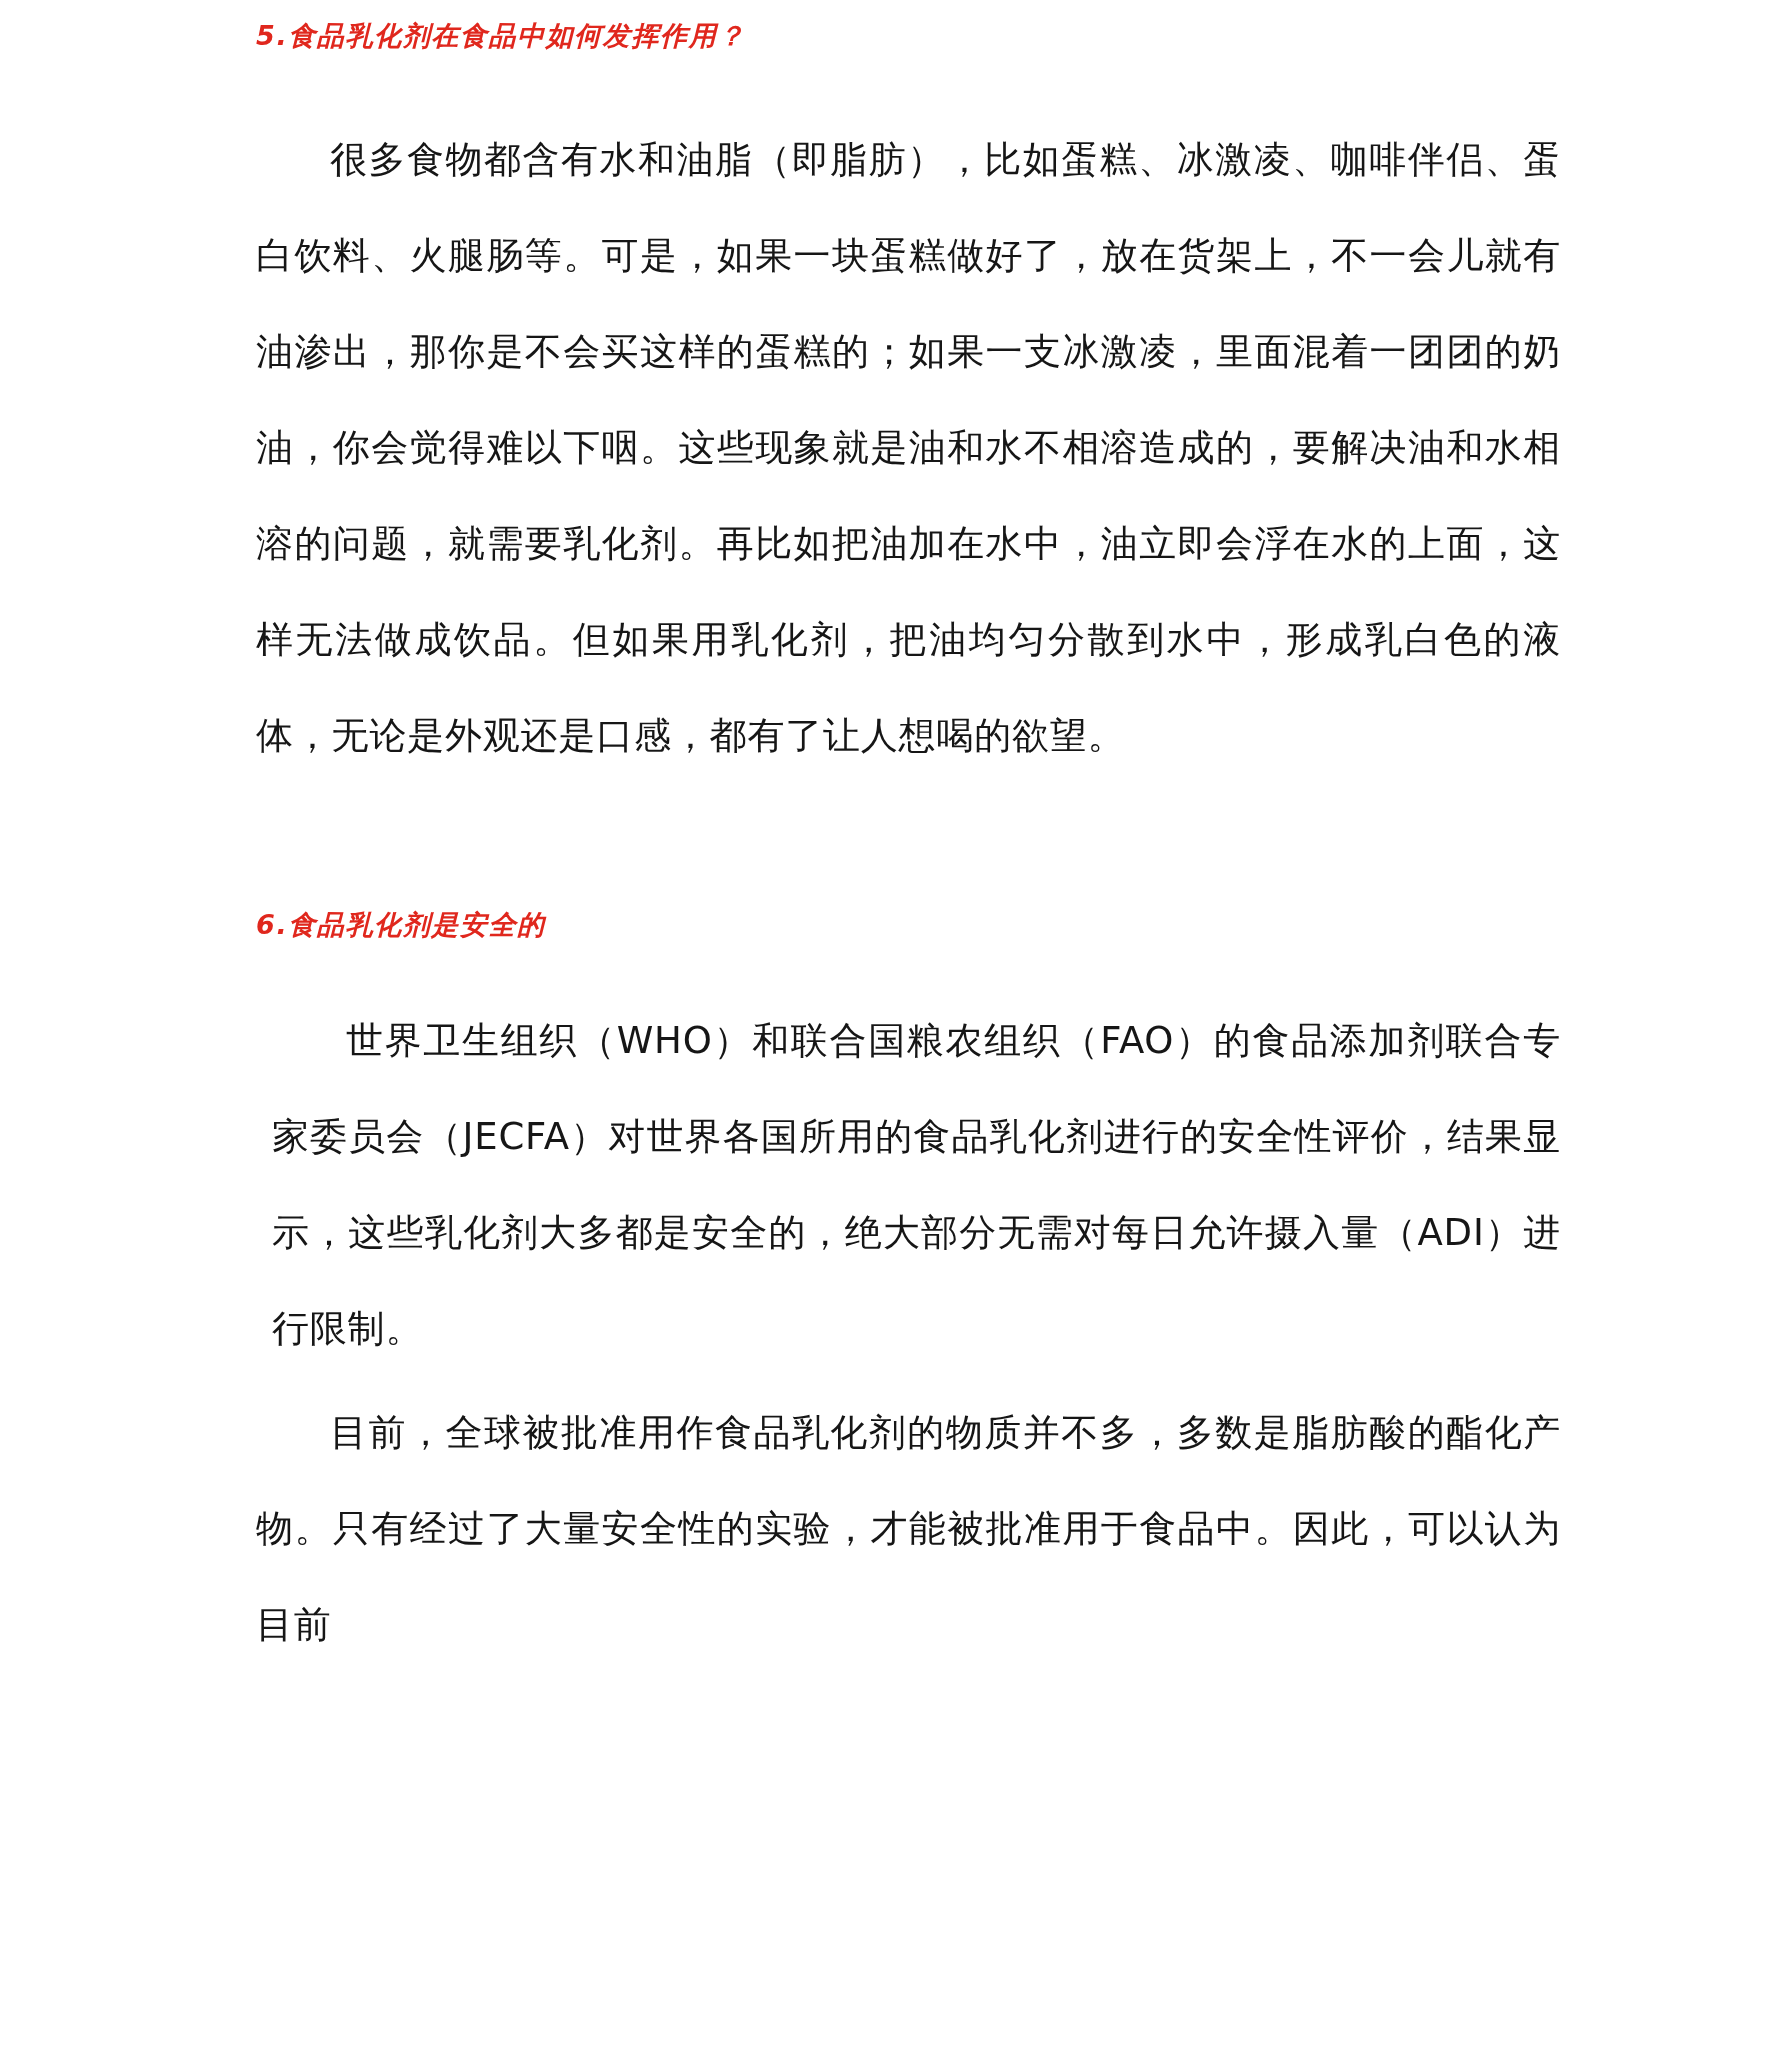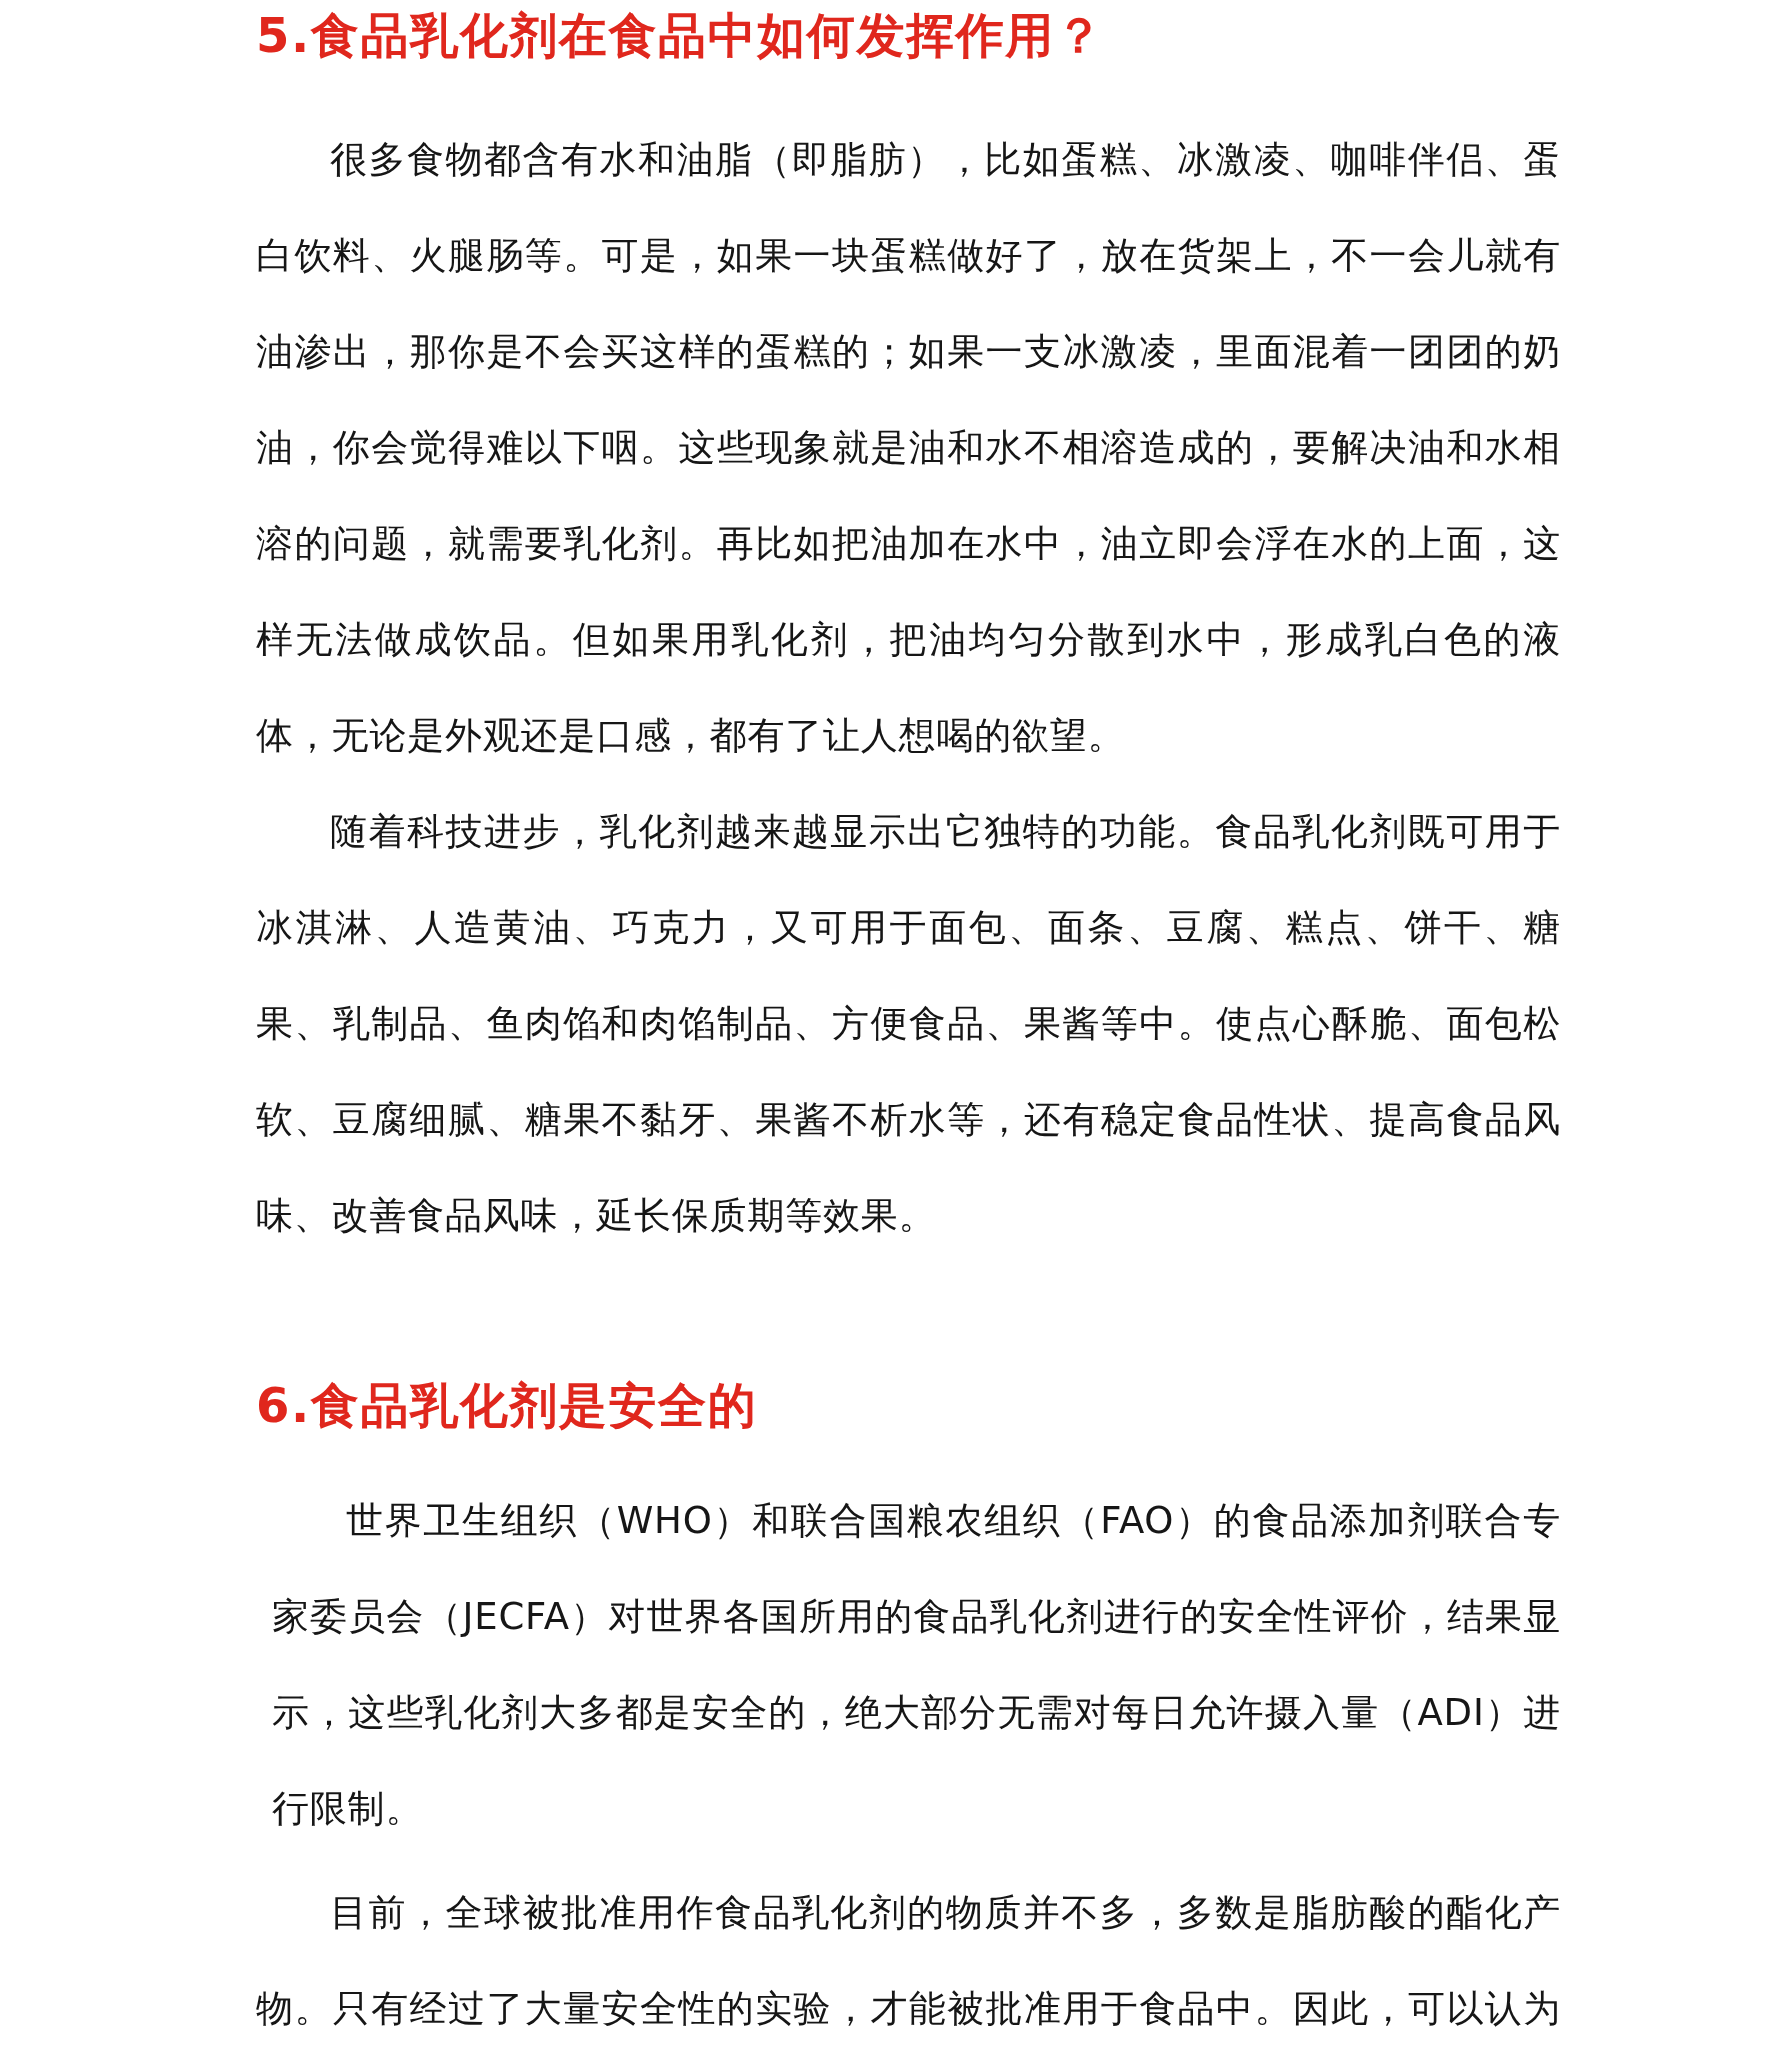--- a/index.html
+++ b/index.html
@@ -18,25 +18,26 @@
   }
   .page {
     box-sizing: border-box;
     width: 1788px;
     height: 2046px;
     padding: 7.9px 227px 0 256px;
     color: var(--text);
   }
   .section-heading {
     margin: 0;
-    font-size: 48px;
+    font-size: 27px;
     line-height: 55px;
     font-weight: 600;
     color: var(--accent-red);
     letter-spacing: 1.6px;
+    font-style: italic;
   }
   .section-heading.second {
     margin-top: 93px;
     line-height: 96px;
   }
   .body-para {
     margin: 0;
     font-size: 37px;
     line-height: 96px;
     text-align: justify;
@@ -51,21 +52,20 @@
 </style>
 </head>
 <body>
 
 <div class="page">
 
   <h1 class="section-heading">5.食品乳化剂在食品中如何发挥作用？</h1>
 
   <p class="body-para first-after-heading">很多食物都含有水和油脂（即脂肪），比如蛋糕、冰激凌、咖啡伴侣、蛋白饮料、火腿肠等。可是，如果一块蛋糕做好了，放在货架上，不一会儿就有油渗出，那你是不会买这样的蛋糕的；如果一支冰激凌，里面混着一团团的奶油，你会觉得难以下咽。这些现象就是油和水不相溶造成的，要解决油和水相溶的问题，就需要乳化剂。再比如把油加在水中，油立即会浮在水的上面，这样无法做成饮品。但如果用乳化剂，把油均匀分散到水中，形成乳白色的液体，无论是外观还是口感，都有了让人想喝的欲望。</p>
 
-  <p class="body-para">随着科技进步，乳化剂越来越显示出它独特的功能。食品乳化剂既可用于冰淇淋、人造黄油、巧克力，又可用于面包、面条、豆腐、糕点、饼干、糖果、乳制品、鱼肉馅和肉馅制品、方便食品、果酱等中。使点心酥脆、面包松软、豆腐细腻、糖果不黏牙、果酱不析水等，还有稳定食品性状、提高食品风味、改善食品风味，延长保质期等效果。</p>
 
   <h2 class="section-heading second">6.食品乳化剂是安全的</h2>
 
   <p class="body-para spaced">世界卫生组织（WHO）和联合国粮农组织（FAO）的食品添加剂联合专家委员会（JECFA）对世界各国所用的食品乳化剂进行的安全性评价，结果显示，这些乳化剂大多都是安全的，绝大部分无需对每日允许摄入量（ADI）进行限制。</p>
 
   <p class="body-para closing"><span>目前，全球被批准用作食品乳化剂的物质并不多，多数是脂肪酸的酯化产物。只有经过了大量安全性的实验，才能被批准用于食品中。因此，可以认为目前</span></p>
 
 </div>
 
 

